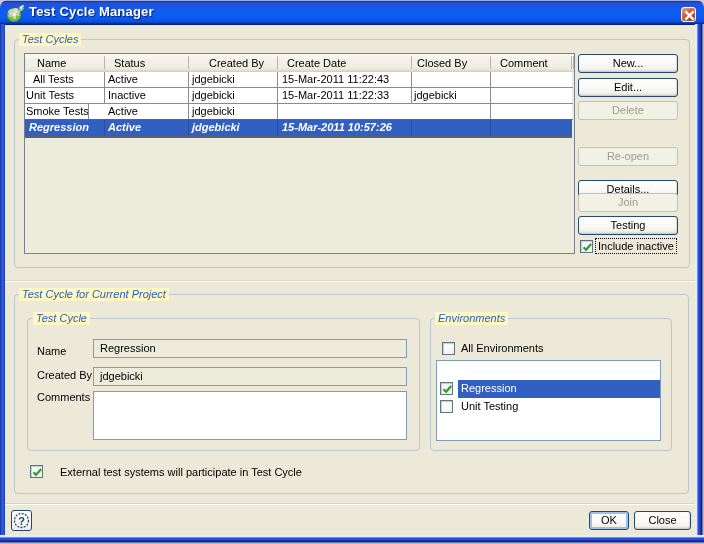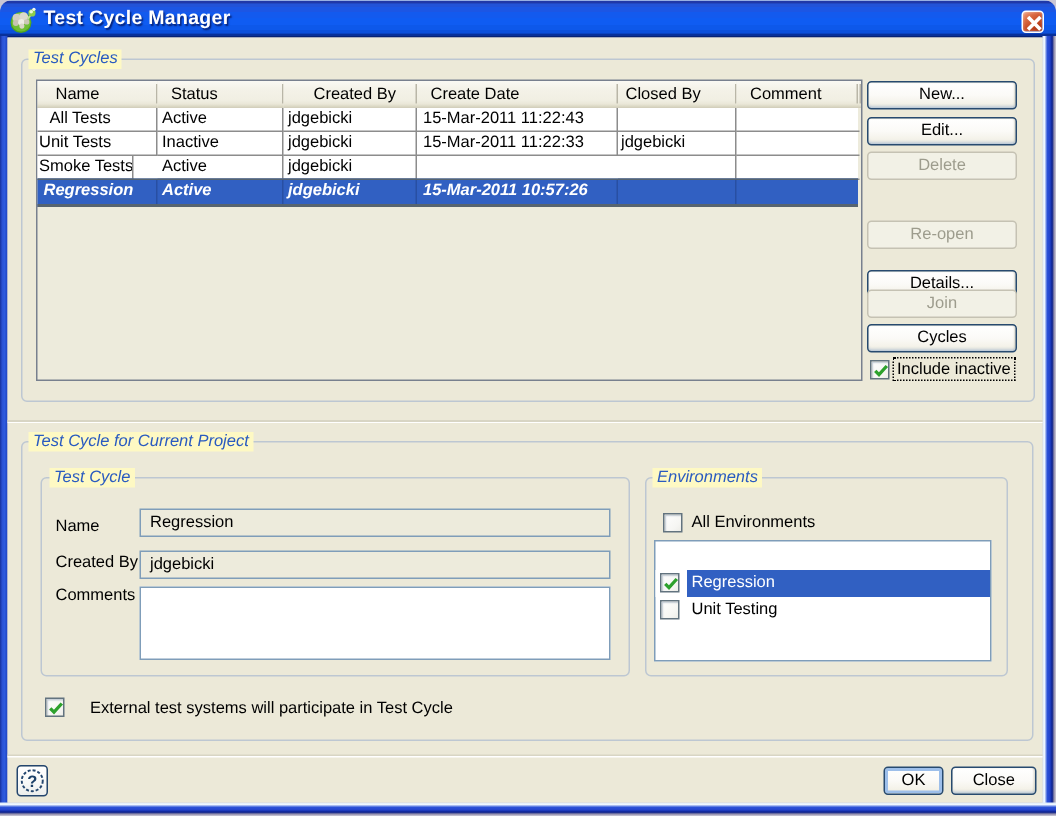--- a/index.html
+++ b/index.html
@@ -186,21 +186,21 @@
       <div class="tbl-cell" style="left:466px; width:82px; padding-left:2px; border-right:none;"></div>
     </div>
   </div>
 
   <div class="abs xp-btn" style="top:54px;">New...</div>
   <div class="abs xp-btn" style="top:78px;">Edit...</div>
   <div class="abs xp-btn disabled" style="top:101px;">Delete</div>
   <div class="abs xp-btn disabled" style="top:147px;">Re-open</div>
   <div class="abs xp-btn" style="top:180px;">Details...</div>
   <div class="abs xp-btn disabled" style="top:193px;">Join</div>
-  <div class="abs xp-btn" style="top:216px;">Cycles</div>
+  <div class="abs xp-btn" style="top:216px;">Testing</div>
 
   <div class="abs cb" style="left:580px; top:240px;">
     <svg width="13" height="13" viewBox="0 0 13 13">
       <path d="M2.5 6.2 L5.0 8.8 L10.2 3.0" fill="none" stroke="#2DA12D" stroke-width="2.2"></path>
     </svg>
   </div>
   <div class="abs focus-dotted" style="left:596px; top:239px; padding:1px 2px;">Include inactive</div>
 
   <div class="groove" style="top:280px;"></div>
 

